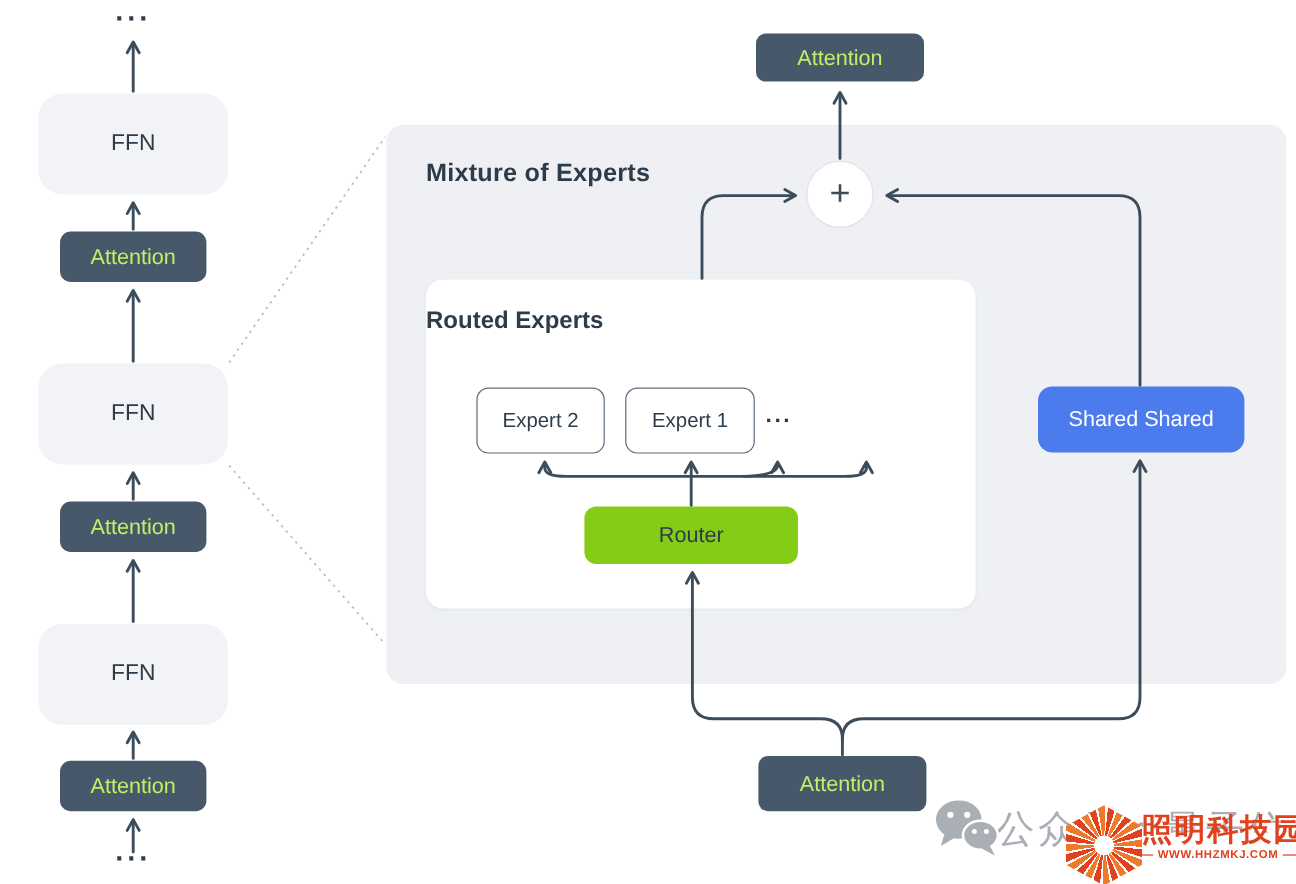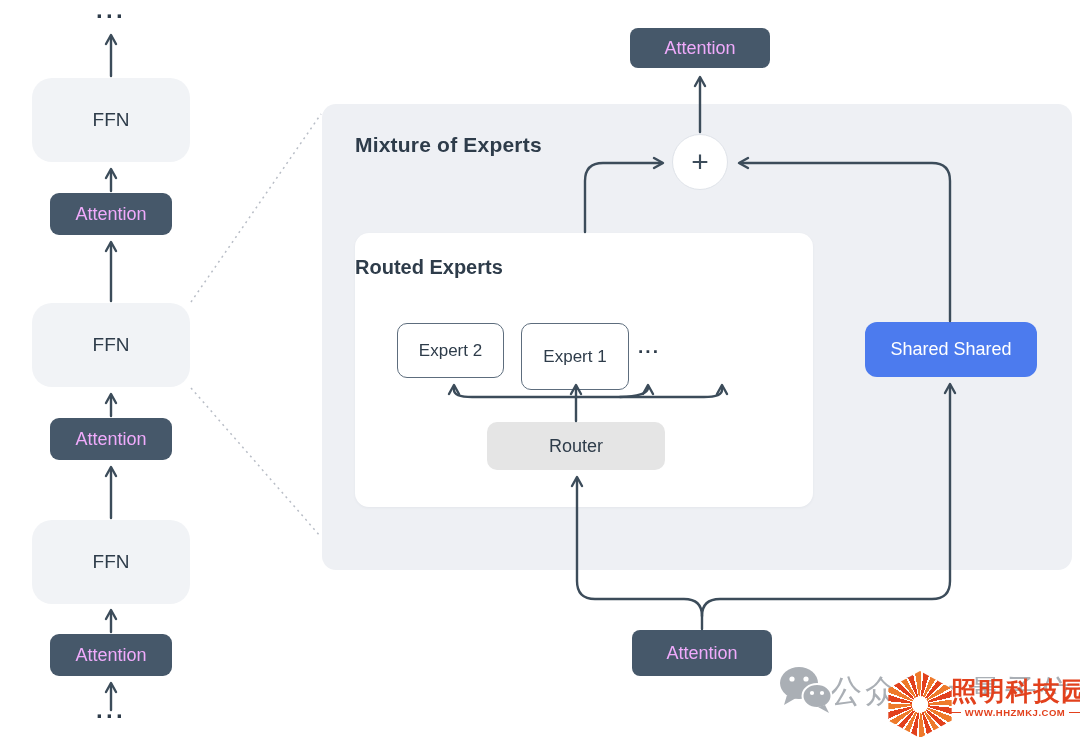--- a/index.html
+++ b/index.html
@@ -8,23 +8,23 @@
     background:#ffffff;
     font-family:"Liberation Sans","DejaVu Sans",sans-serif;
     color:#2e3c4a;
   }
   .abs{position:absolute;}
   .box{
     position:absolute;display:flex;align-items:center;justify-content:center;
     box-sizing:border-box;white-space:nowrap;
   }
   .light-box{background:#f1f3f6;border-radius:20px;font-size:19px;font-weight:500;color:#2e3c4a;}
-  .dark-box{background:#46586a;border-radius:9px;font-size:18px;font-weight:500;color:#f0abfc;}
+  .dark-box{background:#46586a;border-radius:9px;font-size:18px;font-weight:500;color:#bef264;}
   .expert-box{background:#ffffff;border:1.6px solid #5d6d7d;border-radius:10px;font-size:17px;color:#2e3c4a;}
-  .router-box{background:#e5e5e5;border-radius:10px;font-size:18px;color:#2e3c4a;}
+  .router-box{background:#84cc16;border-radius:10px;font-size:18px;color:#2e3c4a;}
   .shared-box{background:#4c7bee;border-radius:12px;font-size:18px;color:#ffffff;}
   .panel{position:absolute;background:#eef0f4;border-radius:14px;}
   .routed-panel{position:absolute;background:#ffffff;border-radius:14px;box-shadow:0 1px 3px rgba(40,55,70,0.05);}
   .ellipsis{
     position:absolute;width:50px;text-align:center;font-size:24px;font-weight:800;
     letter-spacing:2px;color:#2e3c4a;line-height:24px;
   }
   .moe-title{position:absolute;font-size:21px;font-weight:600;color:#2e3c4a;letter-spacing:0.2px;}
   .routed-title{position:absolute;width:458px;font-size:20px;font-weight:600;color:#2e3c4a;}
   .experts-dots{position:absolute;font-size:19px;font-weight:800;color:#2e3c4a;letter-spacing:1px;}
@@ -75,21 +75,21 @@
   <div class="box dark-box" style="left:50px;top:193px;width:122px;height:42px;">Attention</div>
   <div class="box light-box" style="left:32px;top:303px;width:158px;height:84px;">FFN</div>
   <div class="box dark-box" style="left:50px;top:418px;width:122px;height:42px;">Attention</div>
   <div class="box light-box" style="left:32px;top:520px;width:158px;height:84px;">FFN</div>
   <div class="box dark-box" style="left:50px;top:634px;width:122px;height:42px;">Attention</div>
   <div class="ellipsis" style="left:86px;top:704px;">···</div>
 
   <div class="box dark-box" style="left:630px;top:28px;width:140px;height:40px;border-radius:8px;">Attention</div>
 
   <div class="box expert-box" style="left:397px;top:323px;width:107px;height:55px;">Expert 2</div>
-  <div class="box expert-box" style="left:521px;top:323px;width:108px;height:67px;text-align:center;">Expert 1</div>
+  <div class="box expert-box" style="left:521px;top:323px;width:108px;height:55px;text-align:center;">Expert 1</div>
   <div class="experts-dots" style="left:638px;top:341px;">···</div>
 
   <div class="box router-box" style="left:487px;top:422px;width:178px;height:48px;">Router</div>
 
   <div class="box shared-box" style="left:865px;top:322px;width:172px;height:55px;">Shared Shared</div>
 
   <div class="box dark-box" style="left:632px;top:630px;width:140px;height:46px;border-radius:8px;">Attention</div>
 
   <svg class="overlay" width="1080" height="737" viewBox="0 0 1080 737">
     <defs>

